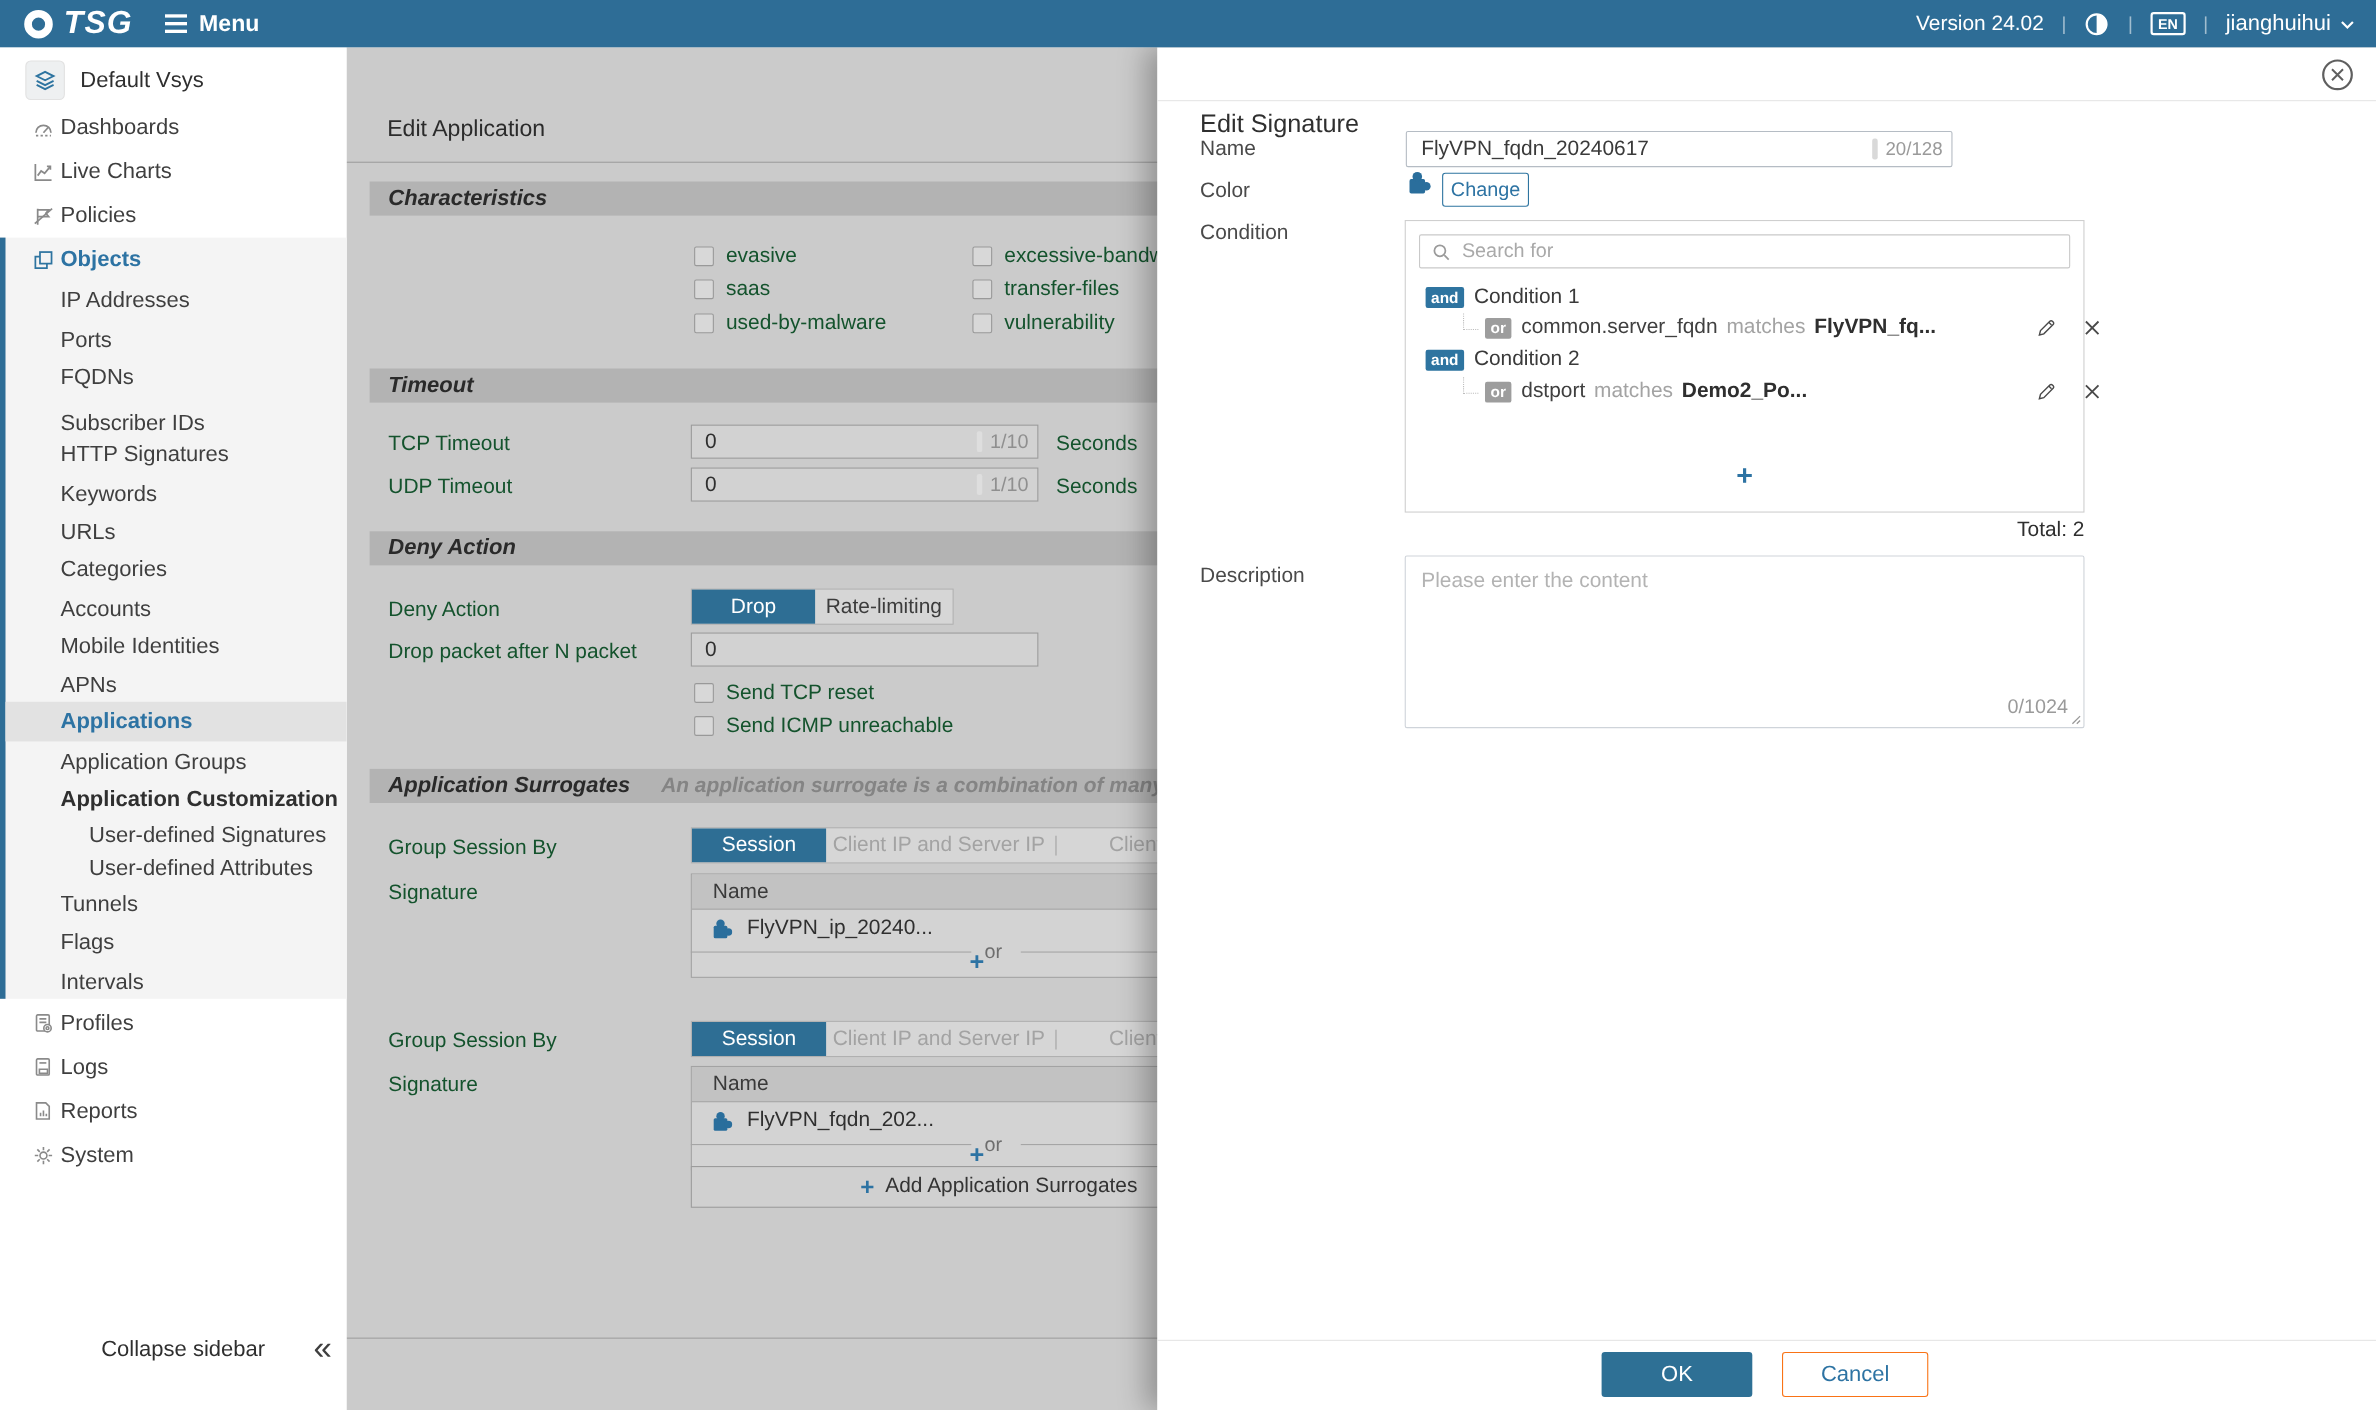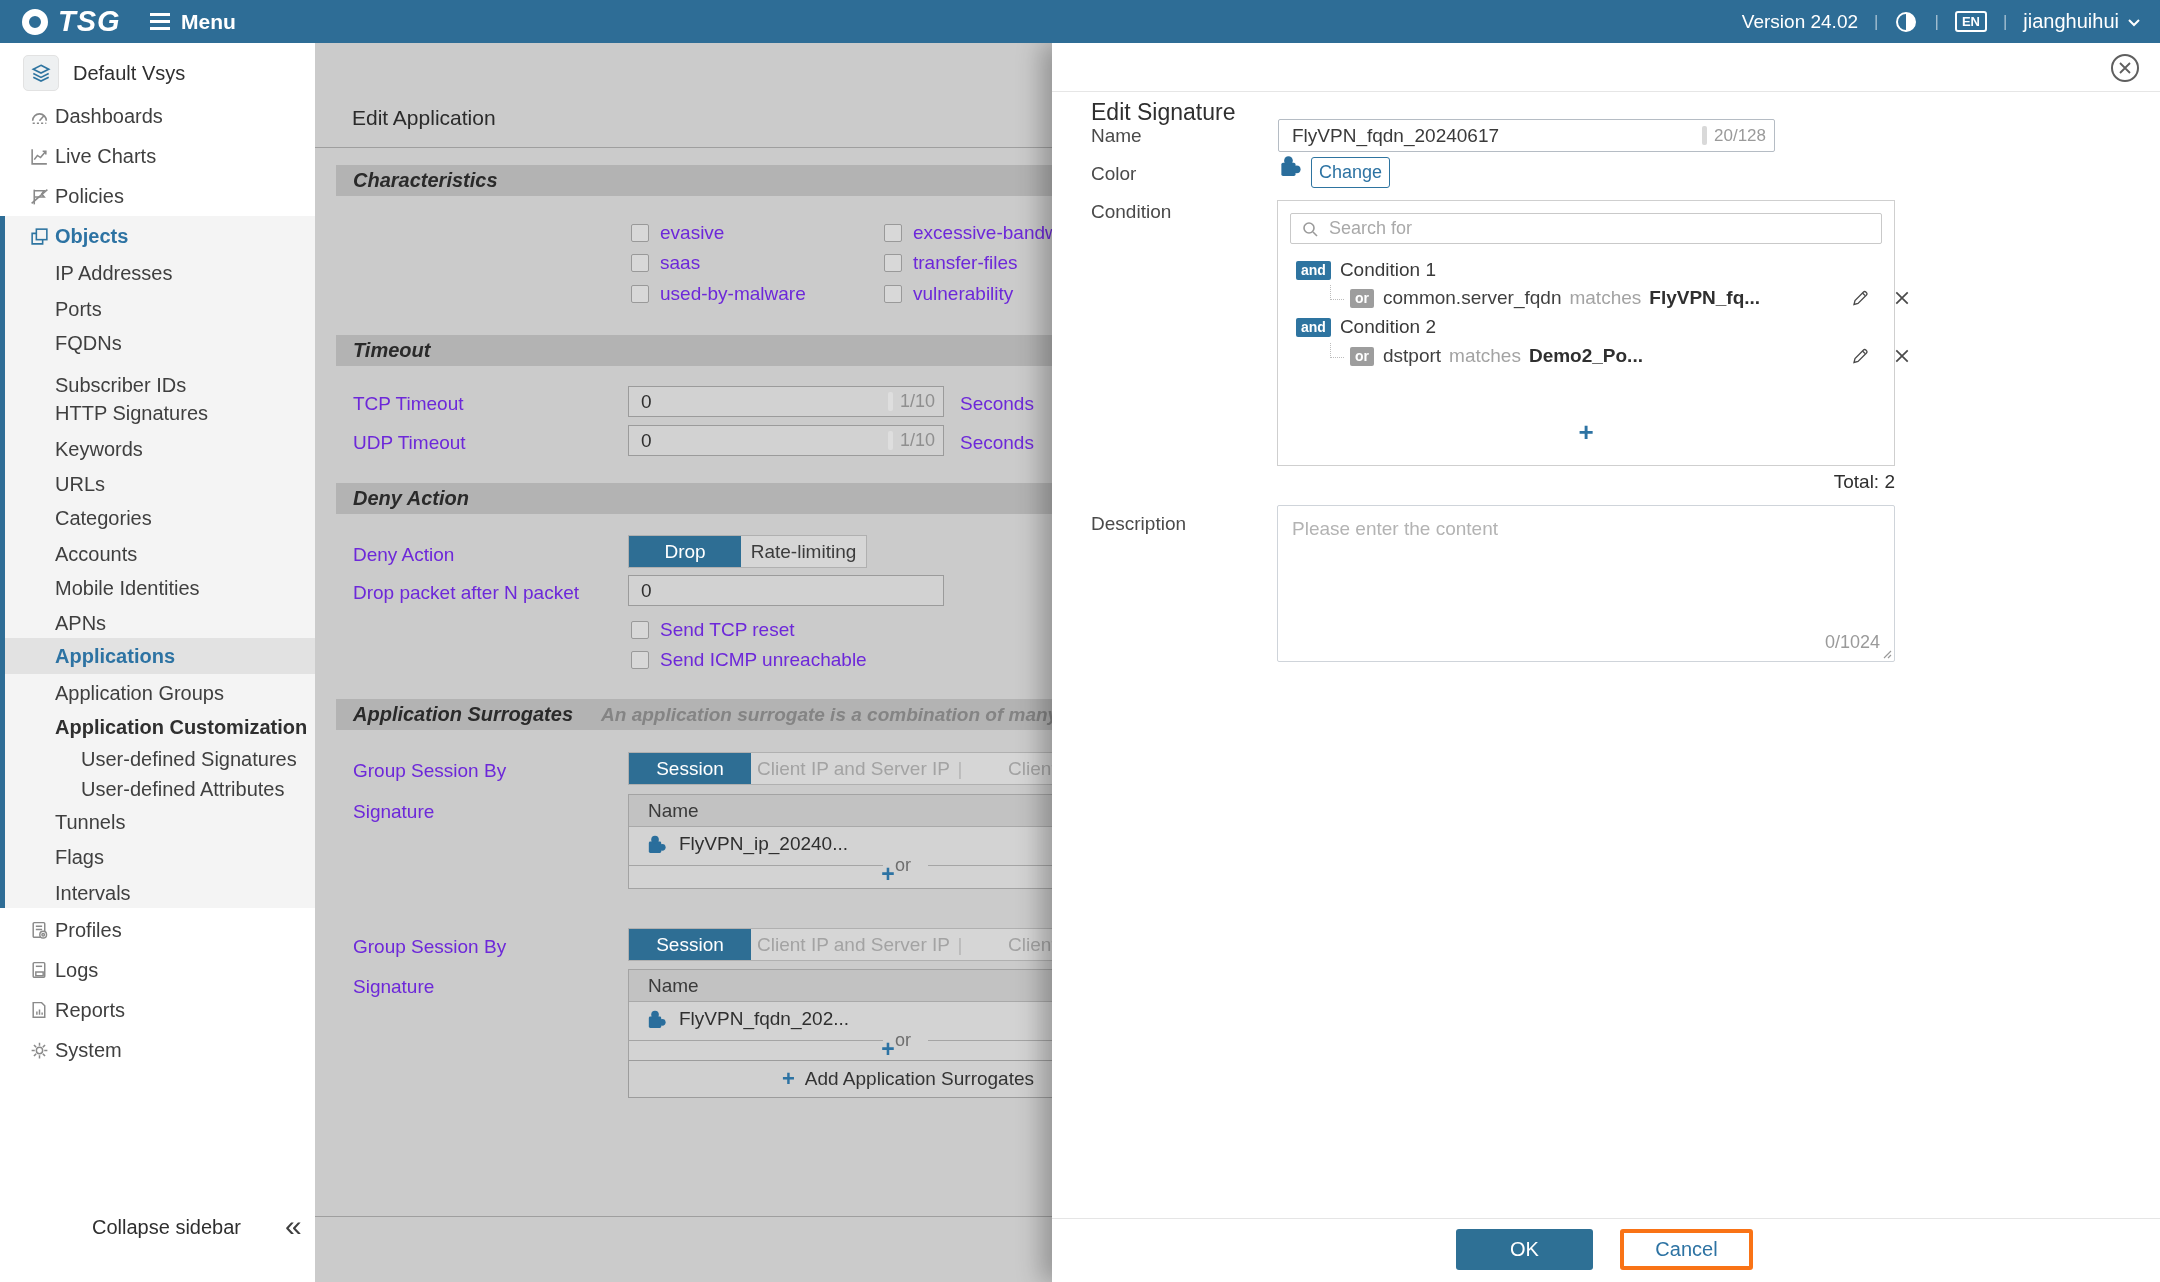--- a/index.html
+++ b/index.html
@@ -36,21 +36,21 @@
   .collapse-chev{position:absolute;left:285px;top:1166px;font-size:30px;color:#3f3f3f;cursor:pointer;}
 
   
   .panel{position:absolute;left:315px;top:43px;width:1845px;height:1239px;background:#cbcbcb;z-index:1;overflow:hidden;}
   .p-abs{position:absolute;}
   .p-title{font-size:21px;color:#2b2b2b;}
   .p-divider{position:absolute;left:0;height:1px;background:#9f9f9f;width:1845px;}
   .band{position:absolute;left:21px;right:0;height:31px;background:#b3b3b3;display:flex;align-items:center;}
   .band-title{font-size:20px;font-weight:bold;font-style:italic;color:#2a2a2a;margin-left:17px;white-space:nowrap;}
   .band-hint{font-size:19px;font-style:italic;font-weight:600;color:#848484;margin-left:28px;white-space:nowrap;}
-  .plabel{font-size:19px;color:#6d28d9;white-space:nowrap;}
+  .plabel{font-size:19px;color:#14532d;white-space:nowrap;}
   .cb{display:inline-block;width:18px;height:18px;background:#d8d8d8;border:1px solid #999;border-radius:2px;box-sizing:border-box;cursor:pointer;}
   .cb-row{position:absolute;display:flex;align-items:center;gap:11px;}
   .panel-input{position:absolute;height:31px;background:#d2d2d2;border:1px solid #9b9b9b;box-sizing:border-box;display:flex;align-items:center;padding:0 8px 0 10px;}
   .panel-input input{flex:1;border:none;background:transparent;font-size:19px;color:#2f2f2f;font-family:inherit;outline:none;min-width:0;}
   .mini-bar{width:5px;height:19px;background:#dedede;border-radius:2px;margin-right:7px;}
   .pcounter{font-size:18px;color:#8f8f8f;}
   .seg{position:absolute;display:flex;align-items:stretch;border:1px solid #b0b0b0;background:#d6d6d6;height:33px;box-sizing:border-box;}
   .seg > div{display:flex;align-items:center;justify-content:center;font-size:19px;cursor:pointer;white-space:nowrap;}
   .seg .on{background:#2e6e94;color:#fff;}
   .seg .off{color:#3c3c3c;}
@@ -95,21 +95,21 @@
   .row-icons{position:absolute;display:flex;gap:24px;align-items:center;}
   .cond-plus{position:absolute;left:0;top:384px;width:616px;text-align:center;font-size:26px;color:#2d73a3;font-weight:bold;cursor:pointer;line-height:26px;}
   .total-wrap{position:absolute;left:225px;top:428px;width:618px;text-align:right;font-size:19px;color:#2f2f2f;}
   .desc-box{position:absolute;left:225px;top:462px;width:618px;height:157px;border:1px solid #cfd4da;border-radius:2px;box-sizing:border-box;}
   .desc-box textarea{position:absolute;left:0;top:0;width:100%;height:100%;border:none;outline:none;resize:none;font-family:inherit;font-size:19px;color:#3a3a3a;padding:12px 14px;box-sizing:border-box;background:transparent;}
   .desc-box textarea::placeholder{color:#b3b3b3;}
   .desc-counter{position:absolute;right:14px;bottom:8px;font-size:18px;color:#9a9a9a;}
   .resize-handle{position:absolute;right:2px;bottom:2px;}
   .m-footer-line{position:absolute;left:0;top:1175px;width:1108px;height:1px;background:#e5e5e5;}
   .ok-btn{position:absolute;left:404px;top:1186px;width:137px;height:41px;background:#2e7095;color:#fff;font-size:20px;border:none;border-radius:3px;display:flex;align-items:center;justify-content:center;cursor:pointer;}
-  .cancel-btn{position:absolute;left:568px;top:1186px;width:133px;height:41px;background:#fff;color:#2d73a3;font-size:20px;border:4px solid #f97316;border-radius:3px;display:flex;align-items:center;justify-content:center;cursor:pointer;box-sizing:border-box;}
+  .cancel-btn{position:absolute;left:568px;top:1186px;width:133px;height:41px;background:#fff;color:#2d73a3;font-size:20px;border:1px solid #f97316;border-radius:3px;display:flex;align-items:center;justify-content:center;cursor:pointer;box-sizing:border-box;}
   svg{display:block;}
 </style>
 </head>
 <body>
 
 <div class="screen">
 
   <header class="topbar">
     <div class="logo">
       <span class="logo-ring"></span>

